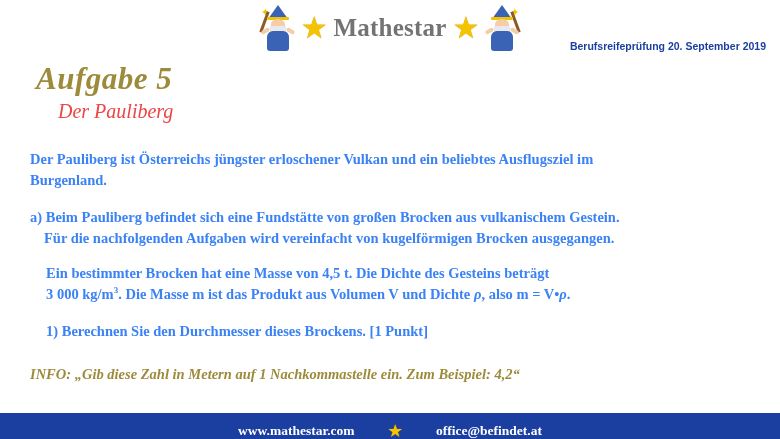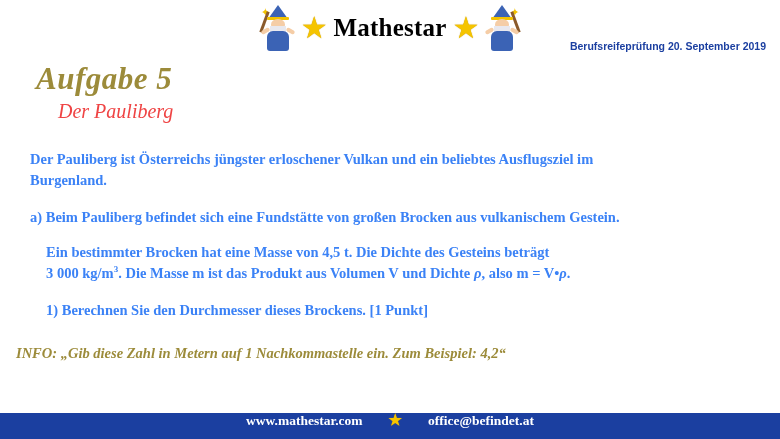--- a/index.html
+++ b/index.html
@@ -101,21 +101,21 @@
     font-size: 30px;
     line-height: 1;
     text-shadow: 0 0 1px #b98c00;
     flex: none;
   }
   .star.small { font-size: 16px; color: #f5c400; }
   .brand {
     font-family: "Liberation Serif", serif;
     font-size: 25px;
     font-weight: bold;
-    color: #000000;
+    color: #737373;
     letter-spacing: 0.2px;
     flex: none;
   }
 
   .exam-label {
     position: absolute;
     right: 14px;
     top: 40px;
     font-family: "Liberation Sans", sans-serif;
     font-size: 10.5px;
@@ -171,34 +171,34 @@
   .spaced { margin-top: 14px; }
   sup { font-size: 9px; vertical-align: super; }
   .ital { font-style: italic; }
 
   .info-line {
     font-family: "Liberation Serif", serif;
     font-style: italic;
     font-size: 14.5px;
     font-weight: bold;
     color: #9c8b3a;
-    padding: 8px 0 0 16px;
+    padding: 8px 0 0 30px;
     white-space: nowrap;
   }
 
   
   .footer {
     position: absolute;
     left: 0; right: 0; bottom: 0;
     height: 26px;
     background: #1b3fa0;
     display: flex;
-    align-items: flex-start;
+    align-items: flex-end;
     justify-content: center;
-    gap: 26px;
+    gap: 34px;
     color: #ffffff;
     font-family: "Liberation Serif", serif;
     font-size: 13.5px;
     font-weight: bold;
   }
   .footer .star.small { color: #f5c400; font-size: 15px; }
 </style>
 </head>
 <body>
 
@@ -248,20 +248,21 @@
 
 <div class="body-block">
 
   <p class="para">
     <span>Der Pauliberg ist Österreichs jüngster erloschener Vulkan und ein beliebtes Ausflugsziel im</span><br>
     <span>Burgenland.</span>
   </p>
 
   <p class="para tight">
     <span>a) Beim Pauliberg befindet sich eine Fundstätte von großen Brocken aus vulkanischem Gestein.</span>
+    <span class="ind">Für die nachfolgenden Aufgaben wird vereinfacht von kugelförmigen Brocken ausgegangen.</span>
   </p>
 
   <p class="para block-indent spaced">
     <span>Ein bestimmter Brocken hat eine Masse von 4,5 t. Die Dichte des Gesteins beträgt</span><br>
     <span><span>3 000 kg/m</span><sup>3</sup><span>. Die Masse m ist das Produkt aus Volumen V und Dichte </span><span class="ital">ρ</span><span>, also m = V•</span><span class="ital">ρ</span><span>.</span></span>
   </p>
 
   <p class="para block-indent spaced">1) Berechnen Sie den Durchmesser dieses Brockens. [1 Punkt]</p>
 </div>
 

